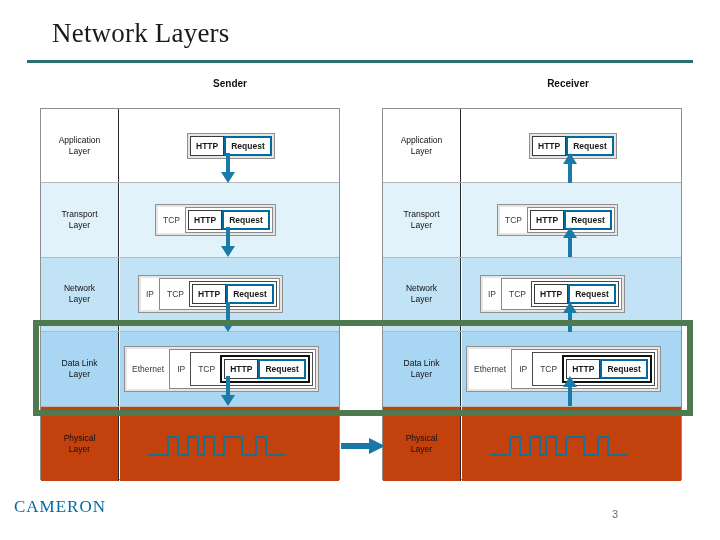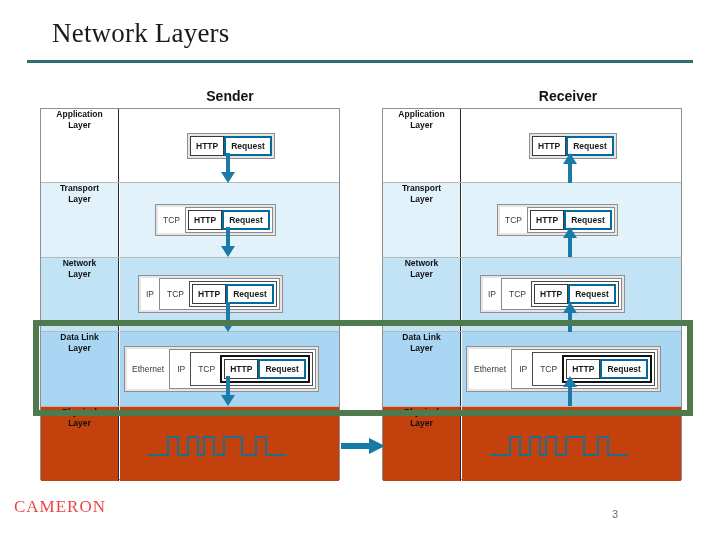--- a/index.html
+++ b/index.html
@@ -19,40 +19,40 @@
     position:absolute;left:27px;top:60px;width:666px;height:3px;background:#2d6e73;
   }
 
   
   .comp-head{position:absolute;text-align:center;}
   .comp-name{
     font-size:12px;color:#2b2b2b;font-family:"Liberation Sans",sans-serif;
     line-height:14px;white-space:nowrap;
   }
   .comp-role{
-    font-size:14px;font-weight:bold;color:#111;line-height:12px;
-    margin-top:14px;white-space:nowrap;
+    font-size:10px;font-weight:bold;color:#111;line-height:12px;
+    margin-top:2px;white-space:nowrap;
   }
   #head-1{left:120px;top:76px;width:220px;}
   #head-2{left:458px;top:76px;width:220px;}
 
   
   .stack{position:absolute;top:108px;width:300px;height:372px;
          border:1px solid #8f8f8f;box-sizing:border-box;background:#fff;}
   #stack-1{left:40px;}
   #stack-2{left:382px;}
 
   .layer-row{position:relative;height:74.4px;box-sizing:border-box;
              border-bottom:1px solid #b8b8b8;}
   .layer-row:last-child{border-bottom:none;}
 
   .layer-label{
     position:absolute;left:0;top:0;bottom:0;width:78px;
-    display:flex;align-items:flex-start;justify-content:center;text-align:center;
-    font-size:8.5px;font-weight:bold;color:#111;line-height:11px;
+    display:flex;align-items:center;justify-content:center;text-align:center;
+    font-size:8.5px;font-weight:normal;color:#111;line-height:11px;
     border-right:1px solid #2a2a2a;box-sizing:border-box;
   }
   .layer-body{position:absolute;left:79px;right:0;top:0;bottom:0;}
 
   
   .lb-0{background:#ffffff;}
   .lb-1{background:#e2f2fb;}
   .lb-2{background:#c2e2f6;}
   .lb-3{background:#a9d6f2;}
   .lb-4{background:#c2410c;}
@@ -96,21 +96,21 @@
     border-top:8px solid transparent;border-bottom:8px solid transparent;
     border-left:16px solid #1878a6;}
 
   
   #highlight{
     position:absolute;left:33px;top:320px;width:660px;height:96px;
     border:6px solid #4e7a4e;box-sizing:border-box;pointer-events:none;
   }
 
   
-  #logo{position:absolute;left:14px;top:498px;width:180px;color:#ef4444;}
+  #logo{position:absolute;left:14px;top:498px;width:180px;color:#0369a1;}
   #logo .l1{font-family:"Liberation Serif",serif;font-size:17px;letter-spacing:1px;line-height:18px;}
   #logo .l2{font-family:"Liberation Serif",serif;font-size:9px;letter-spacing:.5px;line-height:11px;opacity:.95;}
   #pagenum{position:absolute;left:612px;top:508px;font-size:11px;color:#6b6b6b;}
   svg{display:block;}
 </style>
 </head>
 <body>
 
 <div id="slide">
 

